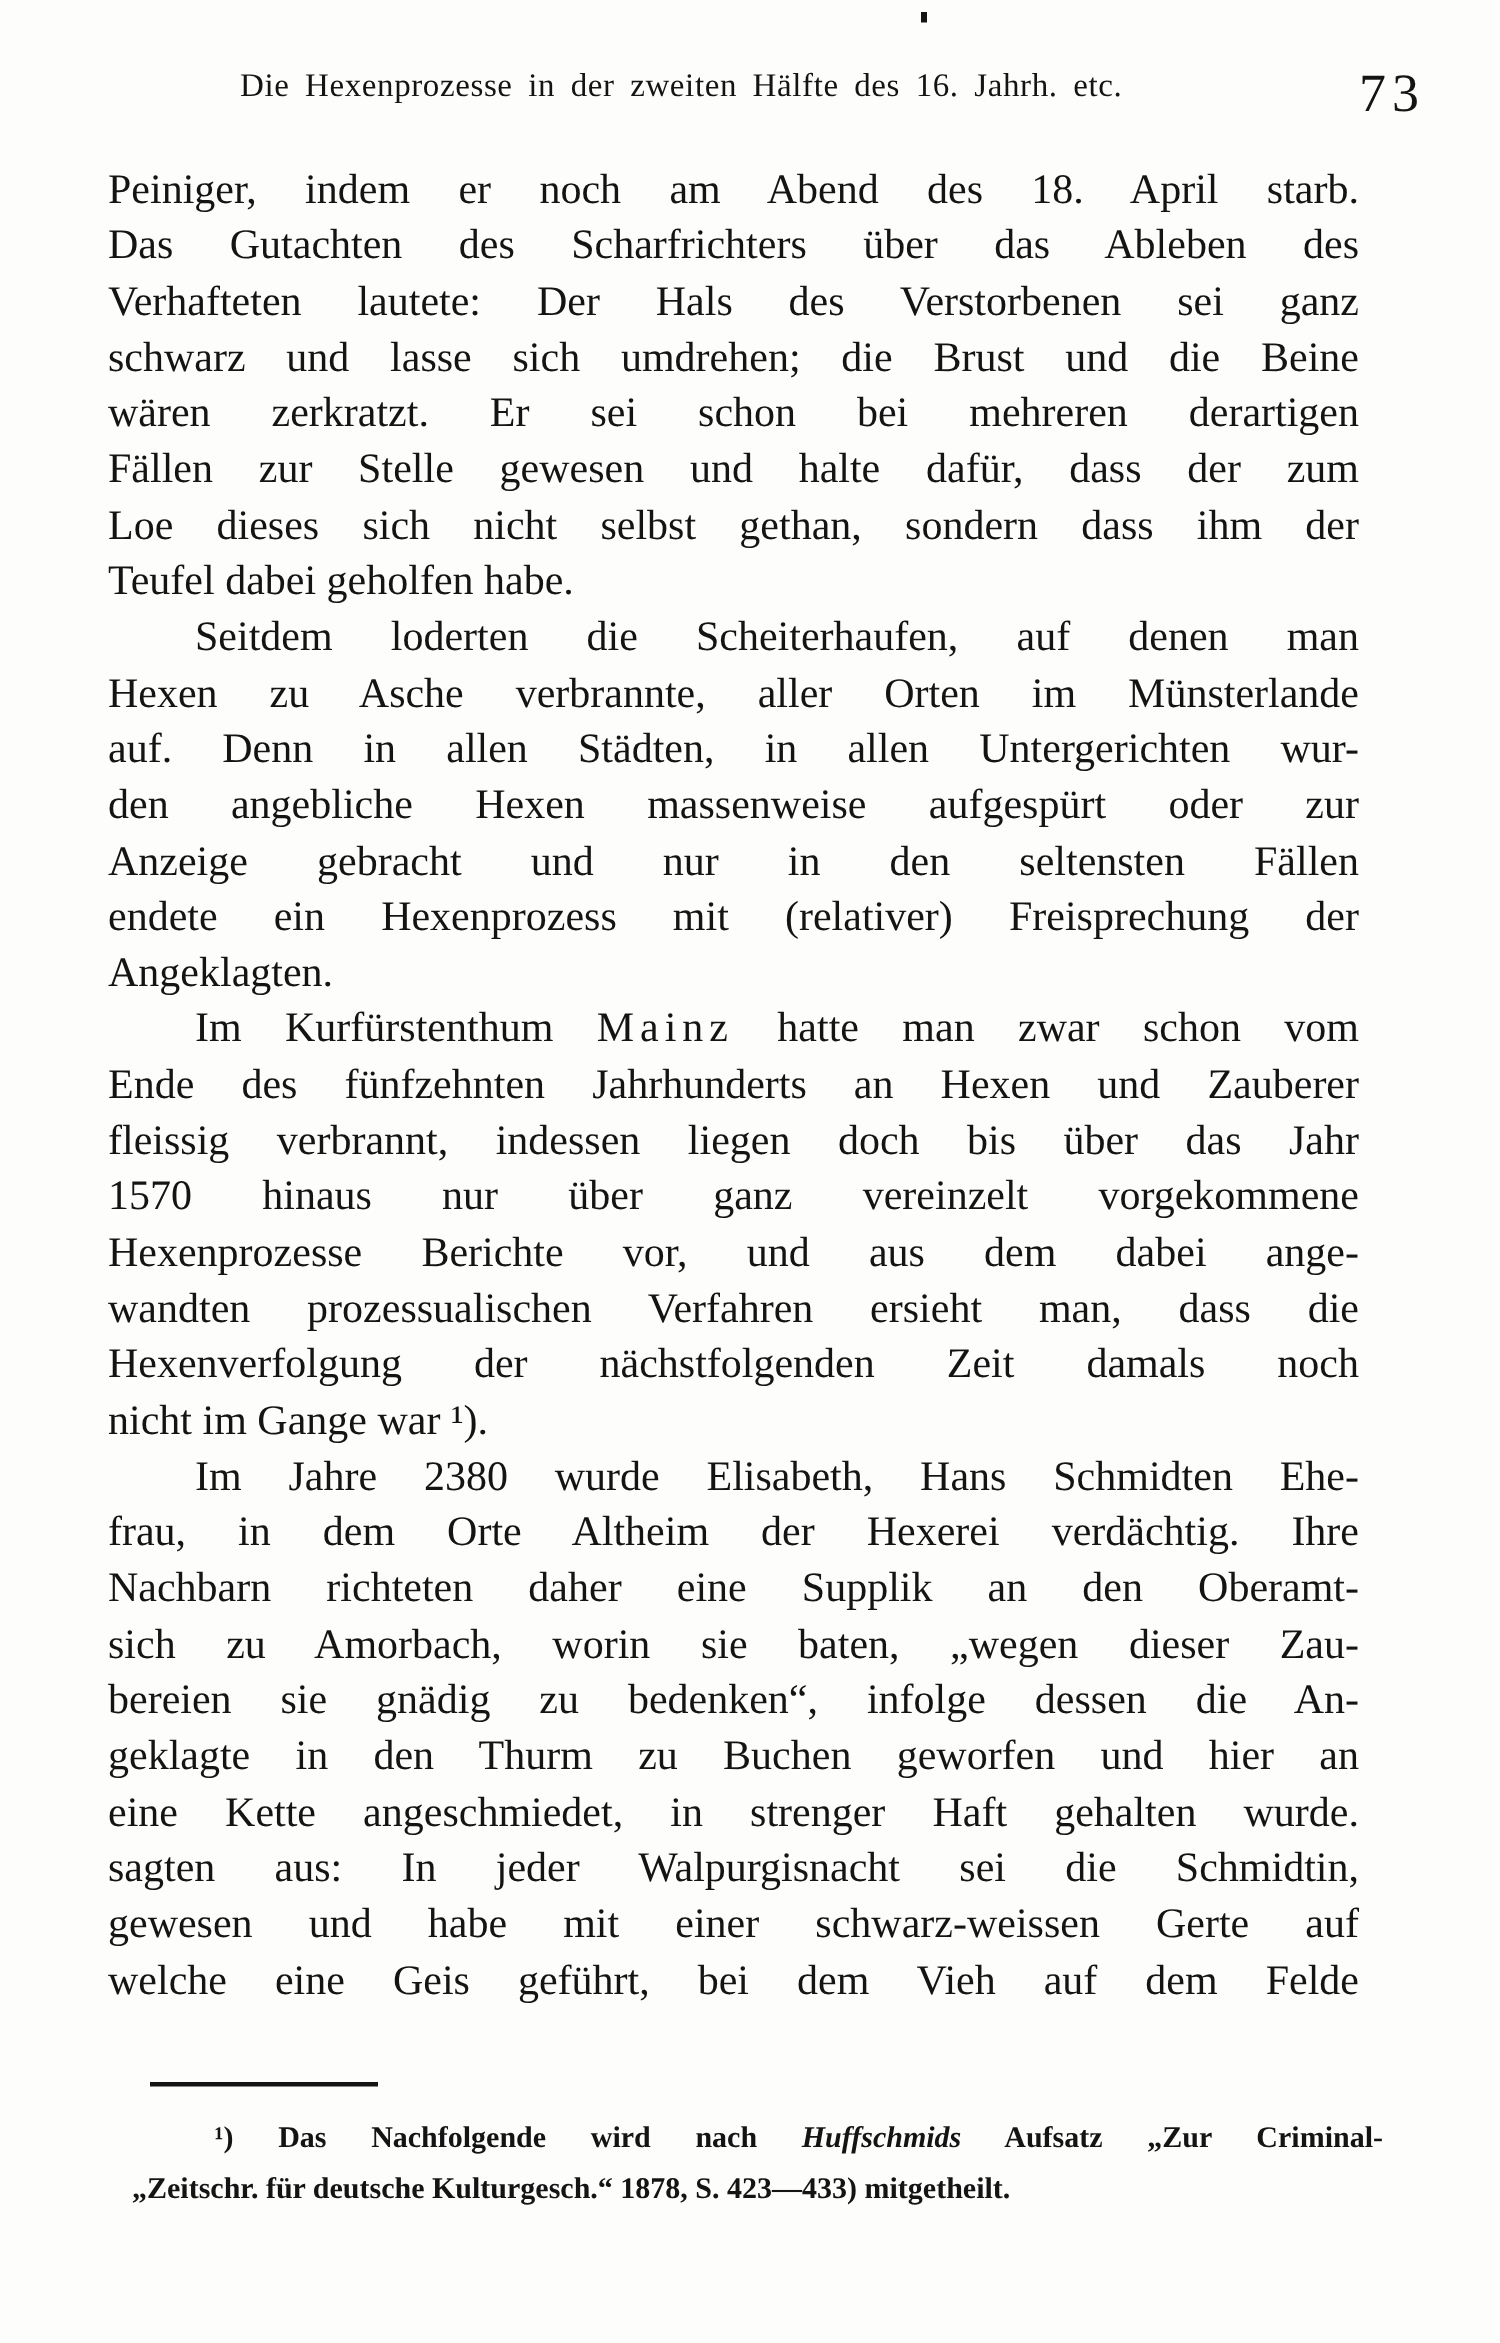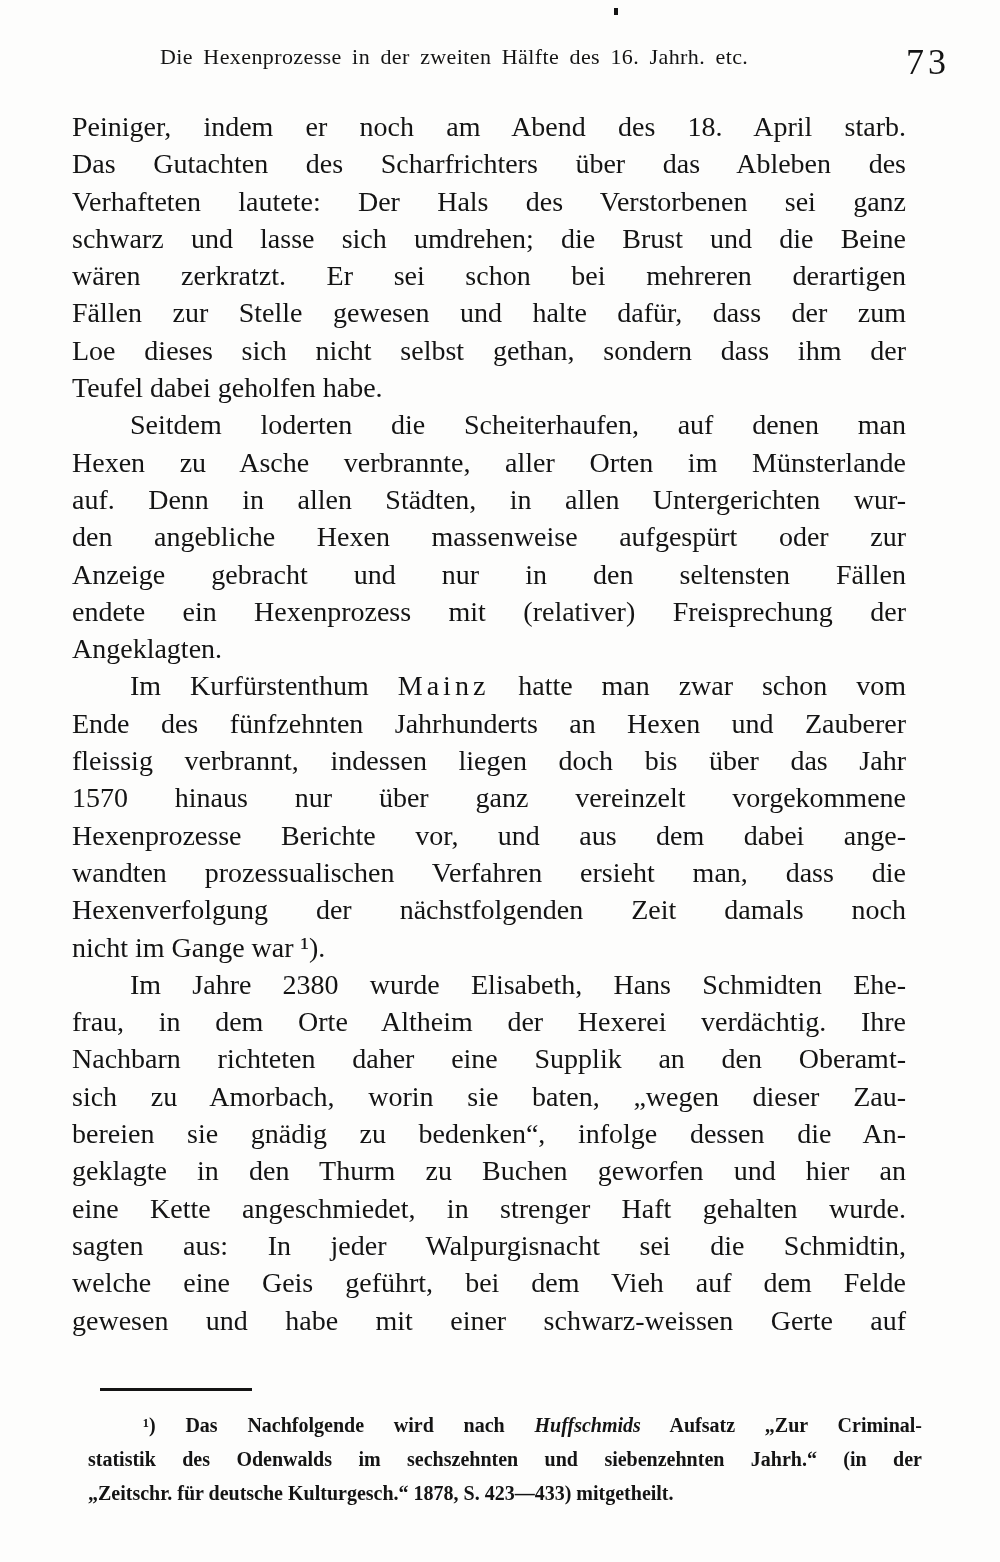--- a/index.html
+++ b/index.html
@@ -149,25 +149,24 @@
       <div class="body-line">Hexenverfolgung der nächstfolgenden Zeit damals noch</div>
       <div class="body-line align-left">nicht im Gange war ¹).</div>
       <div class="body-line indent">Im Jahre 2380 wurde Elisabeth, Hans Schmidten Ehe-</div>
       <div class="body-line">frau, in dem Orte Altheim der Hexerei verdächtig. Ihre</div>
       <div class="body-line">Nachbarn richteten daher eine Supplik an den Oberamt-</div>
       <div class="body-line">sich zu Amorbach, worin sie baten, „wegen dieser Zau-</div>
       <div class="body-line">bereien sie gnädig zu bedenken“, infolge dessen die An-</div>
       <div class="body-line">geklagte in den Thurm zu Buchen geworfen und hier an</div>
       <div class="body-line">eine Kette angeschmiedet, in strenger Haft gehalten wurde.</div>
       <div class="body-line">sagten aus: In jeder Walpurgisnacht sei die Schmidtin,</div>
+      <div class="body-line">gewesen und habe mit einer schwarz-weissen Gerte auf</div>
       <div class="body-line">welche eine Geis geführt, bei dem Vieh auf dem Felde</div>
-      <div class="body-line">gewesen und habe mit einer schwarz-weissen Gerte auf</div>
     </div>
 
   <div class="footnote-rule"></div>
 
   <div class="footnote">
       <div class="footnote-line indent"><span>¹) Das Nachfolgende wird nach </span><span class="italic">Huffschmids</span><span> Aufsatz „Zur Criminal-</span></div>
-      <div class="footnote-line">statistik des Odenwalds im sechszehnten und siebenzehnten Jahrh.“ (in der</div>
       <div class="footnote-line align-left">„Zeitschr. für deutsche Kulturgesch.“ 1878, S. 423—433) mitgetheilt.</div>
     </div>
 
 </div>
 
 </body></html>

